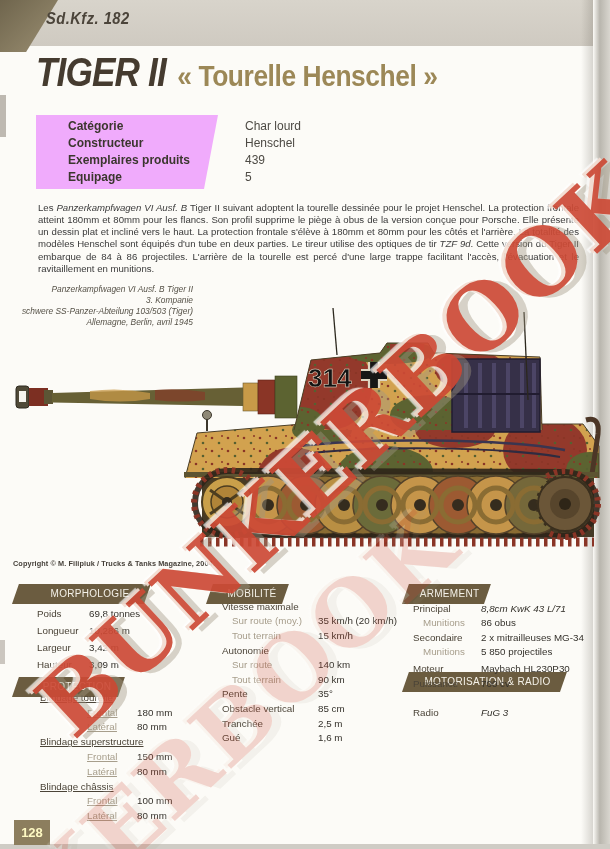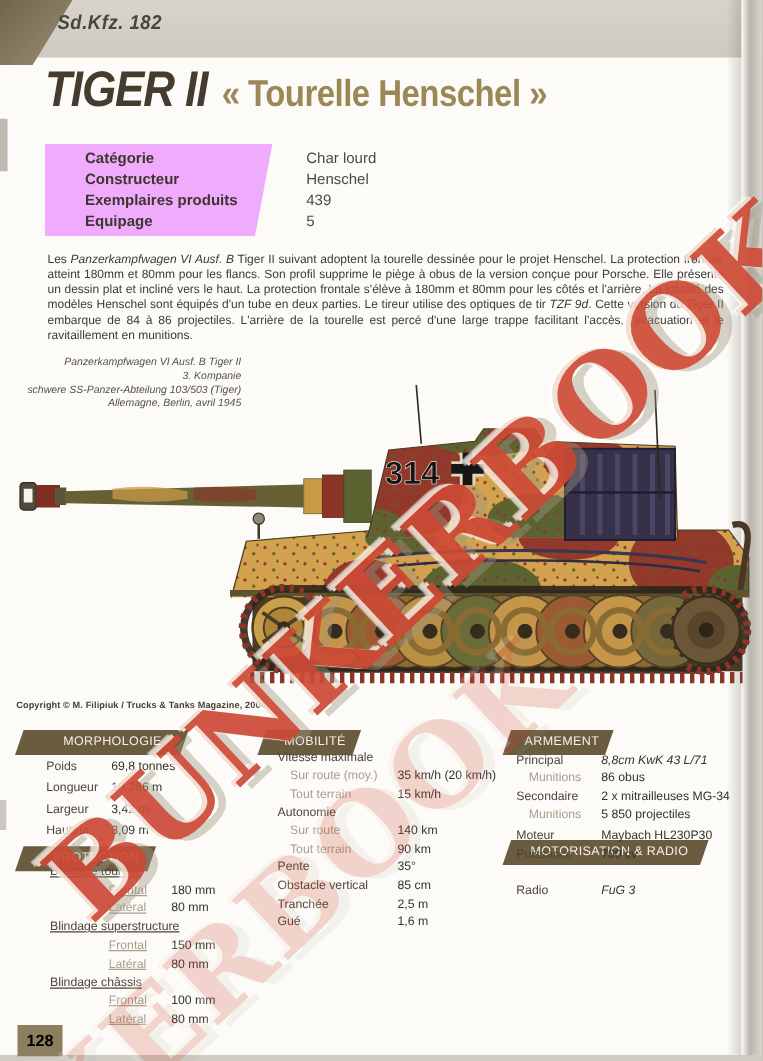--- a/index.html
+++ b/index.html
@@ -77,21 +77,21 @@
   .hd-mob{left:206px;top:584px;width:76px;}    .hd-mob .hd-t{padding-left:16px;}
   .hd-arm{left:402px;top:584px;width:82px;}    .hd-arm .hd-t{padding-left:13px;}
   .hd-motor{left:402px;top:672px;width:158px;} .hd-motor .hd-t{padding-left:13px;}
   .rows-morph{left:37px;top:605px;width:170px;}
   .rows-prot{left:40px;top:690px;width:170px;}
   .rows-mob{left:222px;top:599px;width:180px;}
   .rows-arm{left:413px;top:601px;width:186px;}
   .rows-motor{left:413px;top:661px;width:186px;}
   
   .pagenum{position:absolute;left:14px;top:820px;width:36px;height:25px;background:#8c7e5e;
-      color:#000000;font-size:13px;font-weight:bold;text-align:center;line-height:25px;z-index:3;}
+      color:#fef9c3;font-size:13px;font-weight:bold;text-align:center;line-height:25px;z-index:3;}
 </style>
 </head>
 <body>
 
 <div class="page">
 
   <div class="top-band"></div>
   <div class="corner-patch"></div>
   <div class="sdkfz">Sd.Kfz. 182</div>
 

